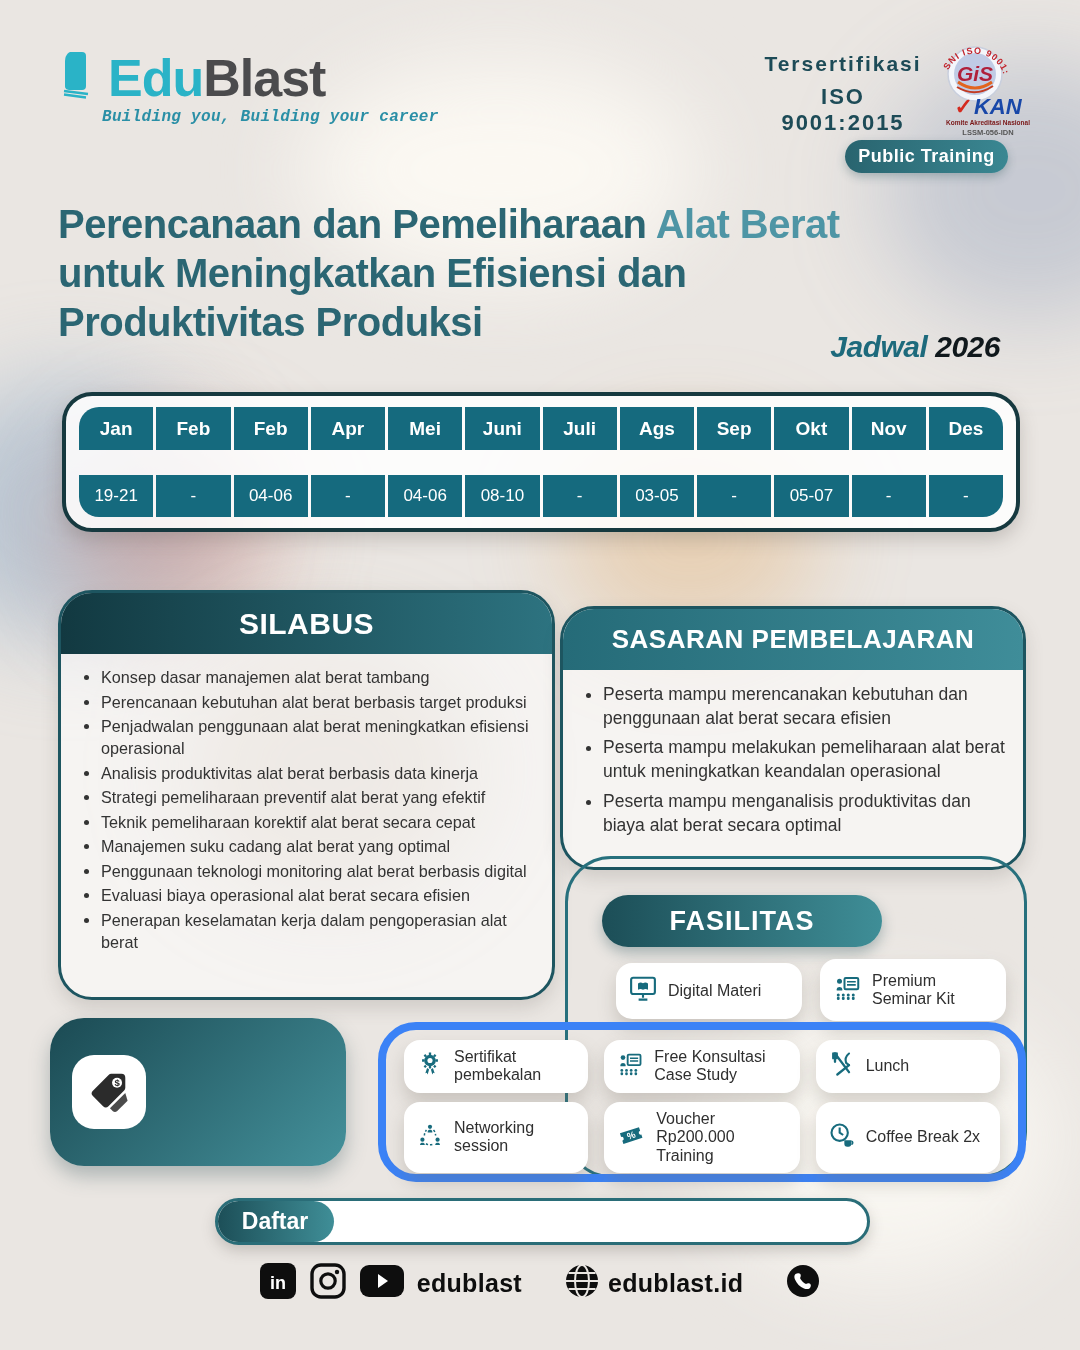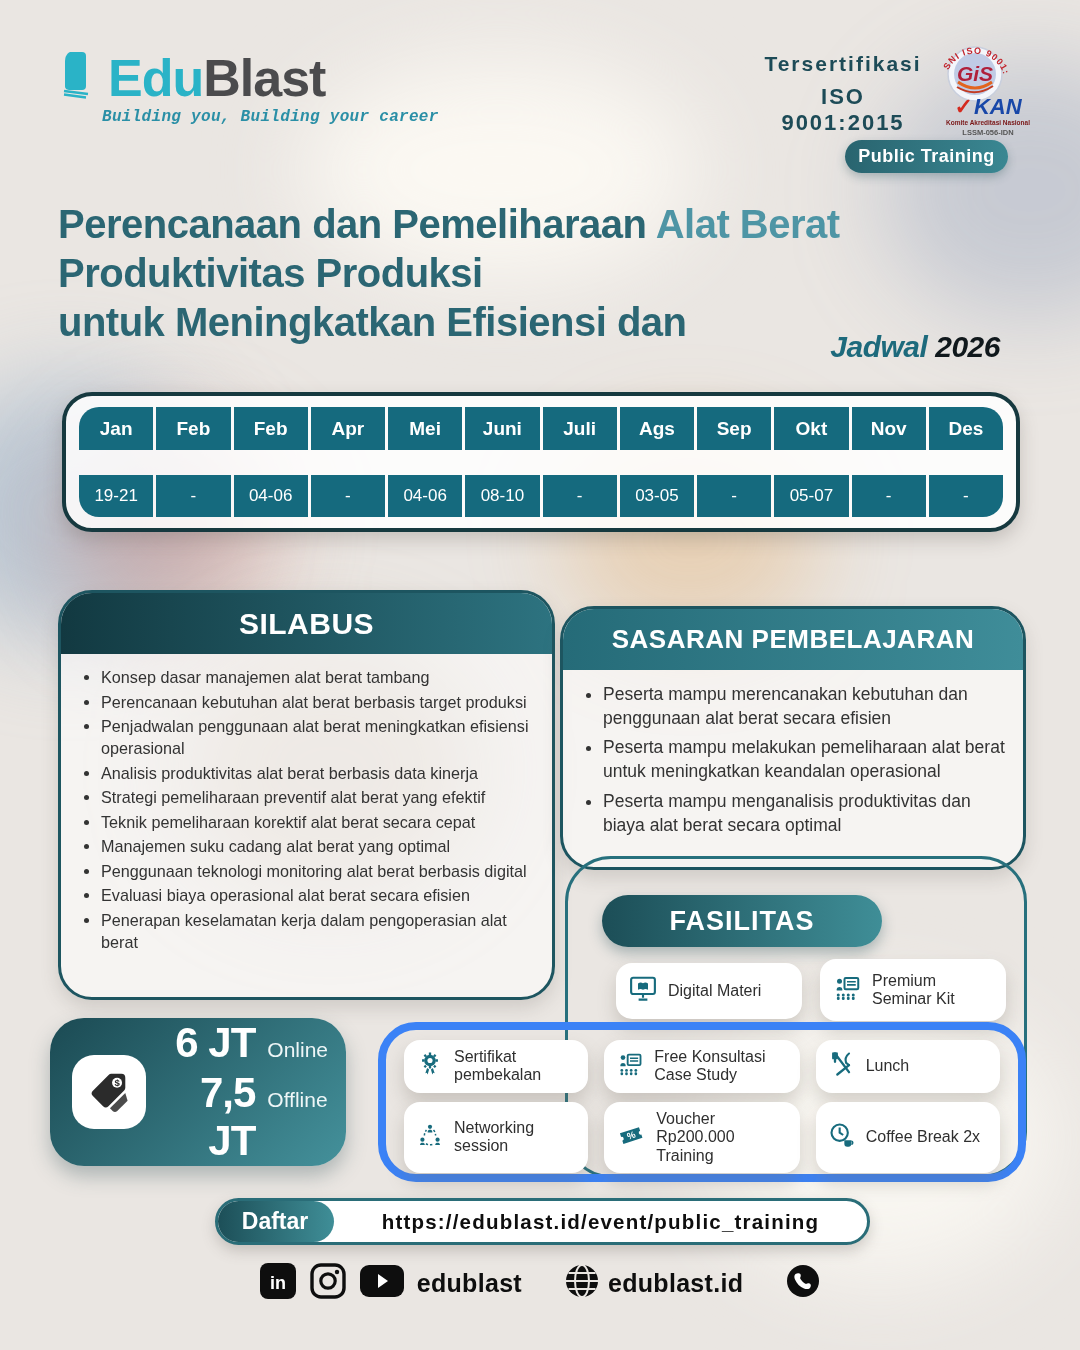--- a/index.html
+++ b/index.html
@@ -190,22 +190,22 @@
       <span class="kan-text">KAN</span>
     </div>
     <div class="kan-sub">Komite Akreditasi Nasional</div>
     <div class="kan-code">LSSM-056-IDN</div>
   </div>
 
   <div class="pt-badge">Public Training</div>
 
   <div class="title">
     <div><span>Perencanaan dan Pemeliharaan </span><span class="hl">Alat Berat</span></div>
+    <div>untuk Meningkatkan Efisiensi dan</div>
     <div>Produktivitas Produksi</div>
-    <div>untuk Meningkatkan Efisiensi dan</div>
   </div>
 
   <div class="jadwal">
     <span class="jd">Jadwal</span> <span class="yr">2026</span>
   </div>
 
   <div class="table-card">
     <div class="sched-grid">
       <div class="cell m-cell">Jan</div>
       <div class="cell m-cell">Feb</div>
@@ -392,31 +392,24 @@
 
   <div class="price-box">
     <div class="price-icon">
       <svg width="46" height="46" viewBox="0 0 24 24" fill="#2b2b2b">
         <path d="M13.2 2.5 h5.3 a2 2 0 0 1 2 2 v5.3 a2 2 0 0 1-.6 1.4 l-8.2 8.2 a2 2 0 0 1-2.8 0 L3.6 14.1 a2 2 0 0 1 0-2.8 l8.2-8.2 a2 2 0 0 1 1.4-.6 z"></path>
         <circle cx="16.2" cy="7.2" r="2.6" fill="#fff"></circle>
         <text x="16.2" y="9" text-anchor="middle" font-size="5" font-weight="bold" fill="#2b2b2b">$</text>
         <path d="M20.5 12.5 l-8 8 1.4 1.4 a1.8 1.8 0 0 0 2.4 0 l5.4-5.4 z" opacity=".85"></path>
       </svg>
     </div>
-    <div class="price-lines">
-      <div class="price-big">6 JT</div>
-      <div class="price-sm">Online</div>
-      <div class="price-big">7,5 JT</div>
-      <div class="price-sm">Offline</div>
-    </div>
   </div>
 
   <div class="reg-bar">
     <div class="reg-btn">Daftar</div>
-    <div class="reg-url">https://edublast.id/event/public_training</div>
   </div>
 
   <div class="footer">
     <span>
       <svg width="38" height="38" viewBox="0 0 38 38">
         <rect x="1" y="1" width="36" height="36" rx="8" fill="#0e0e0e"></rect>
         <text x="19" y="27" text-anchor="middle" font-size="18" font-weight="bold" fill="#fff" font-family="Liberation Sans, sans-serif">in</text>
       </svg>
     </span>
     <span>

